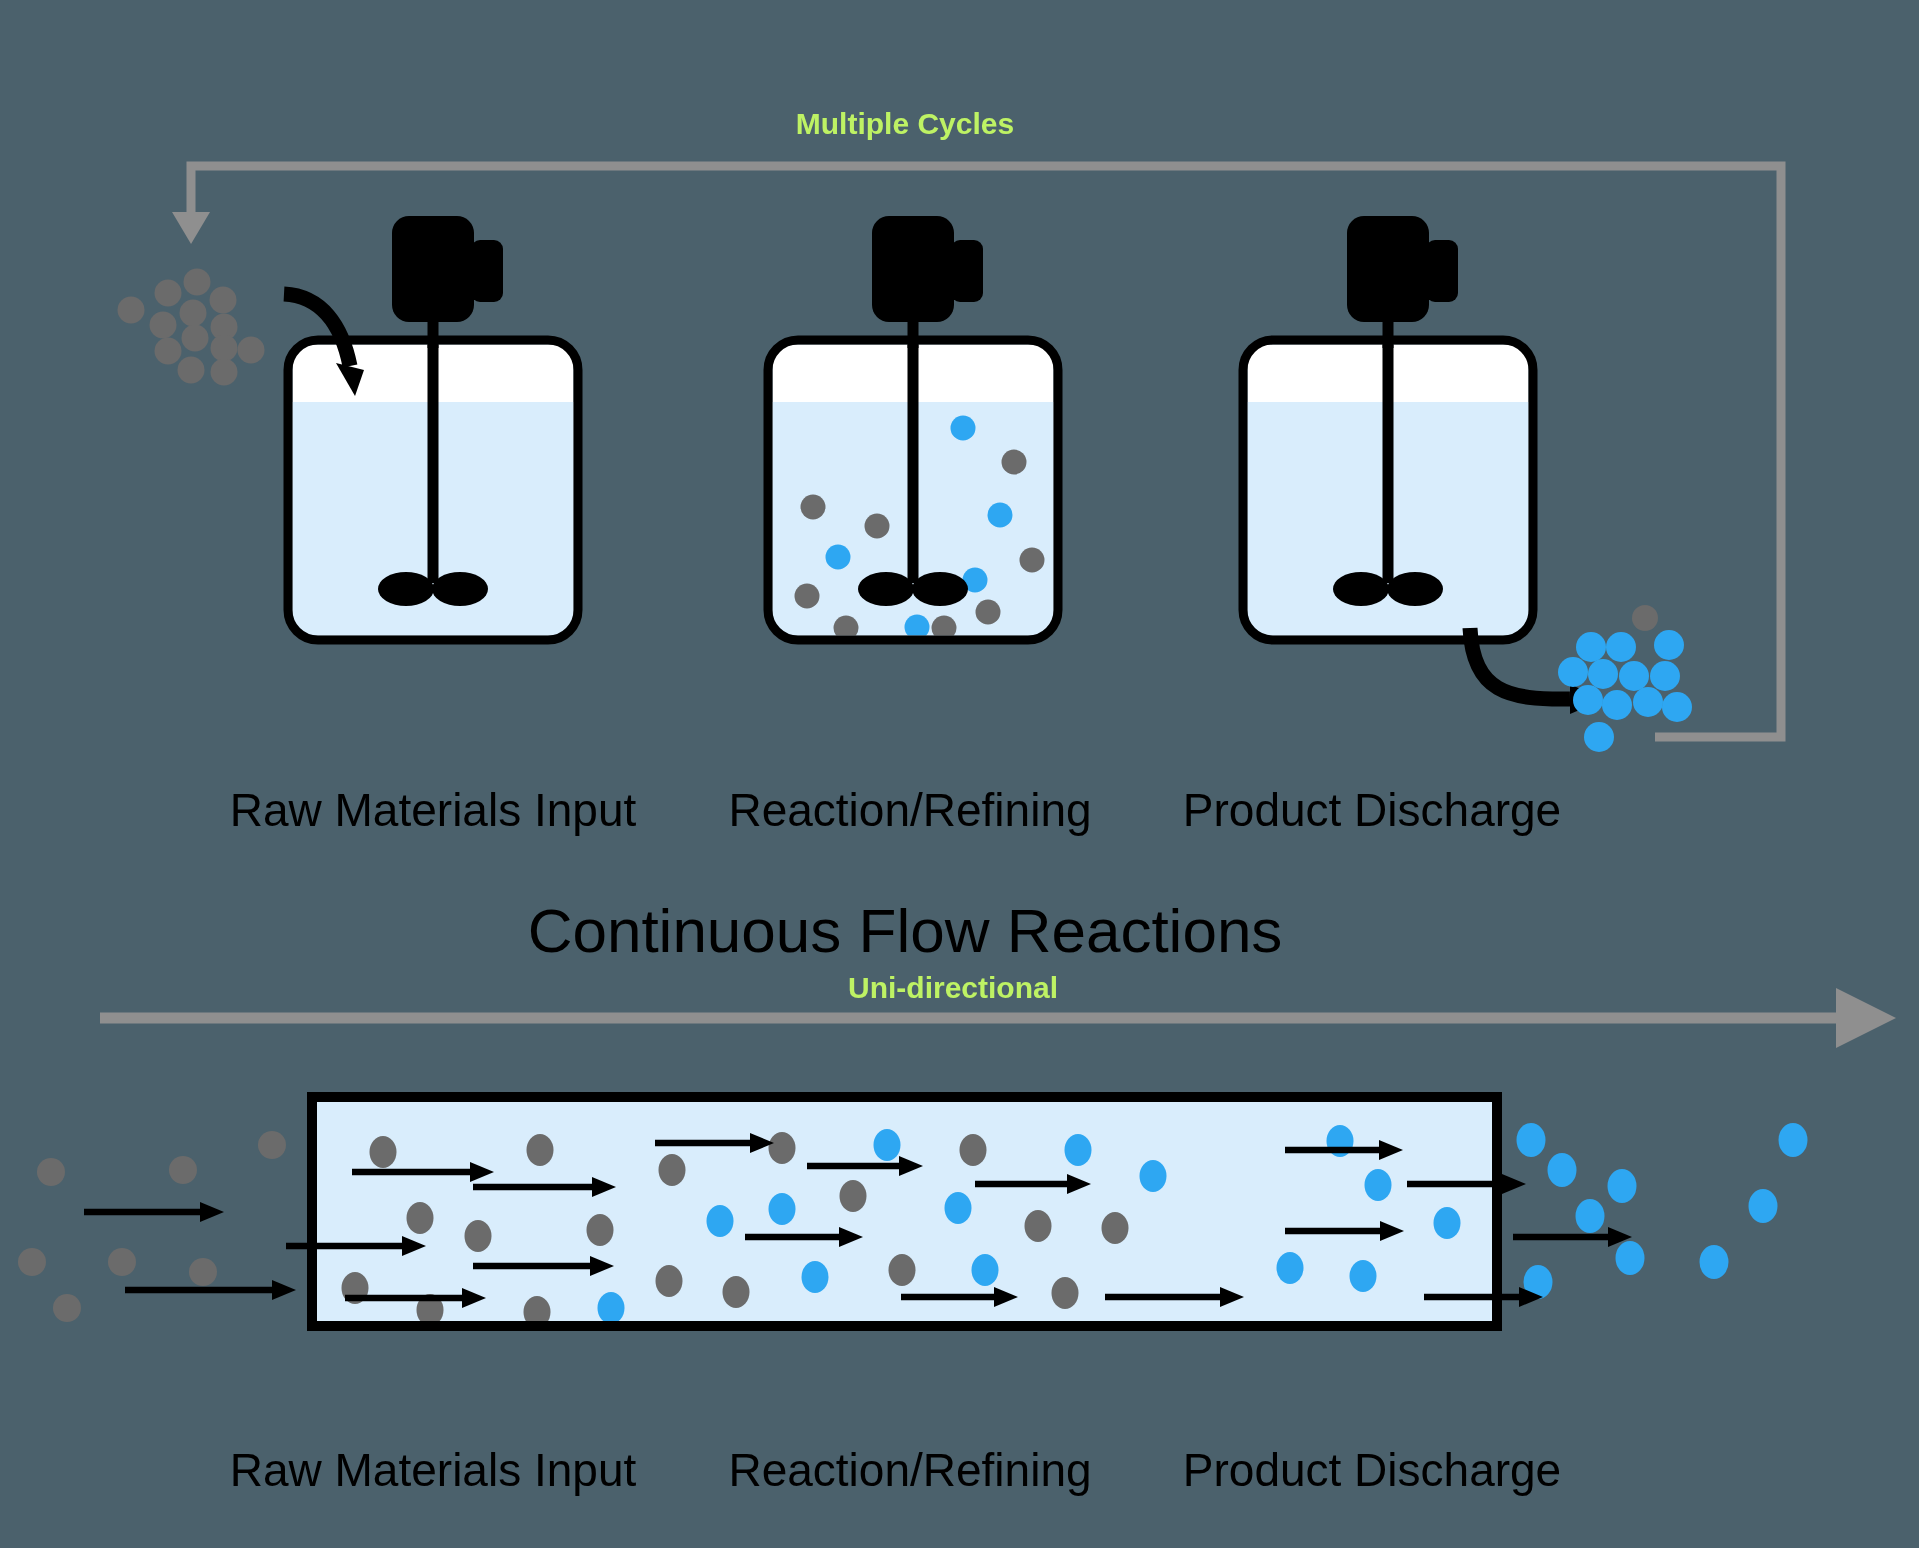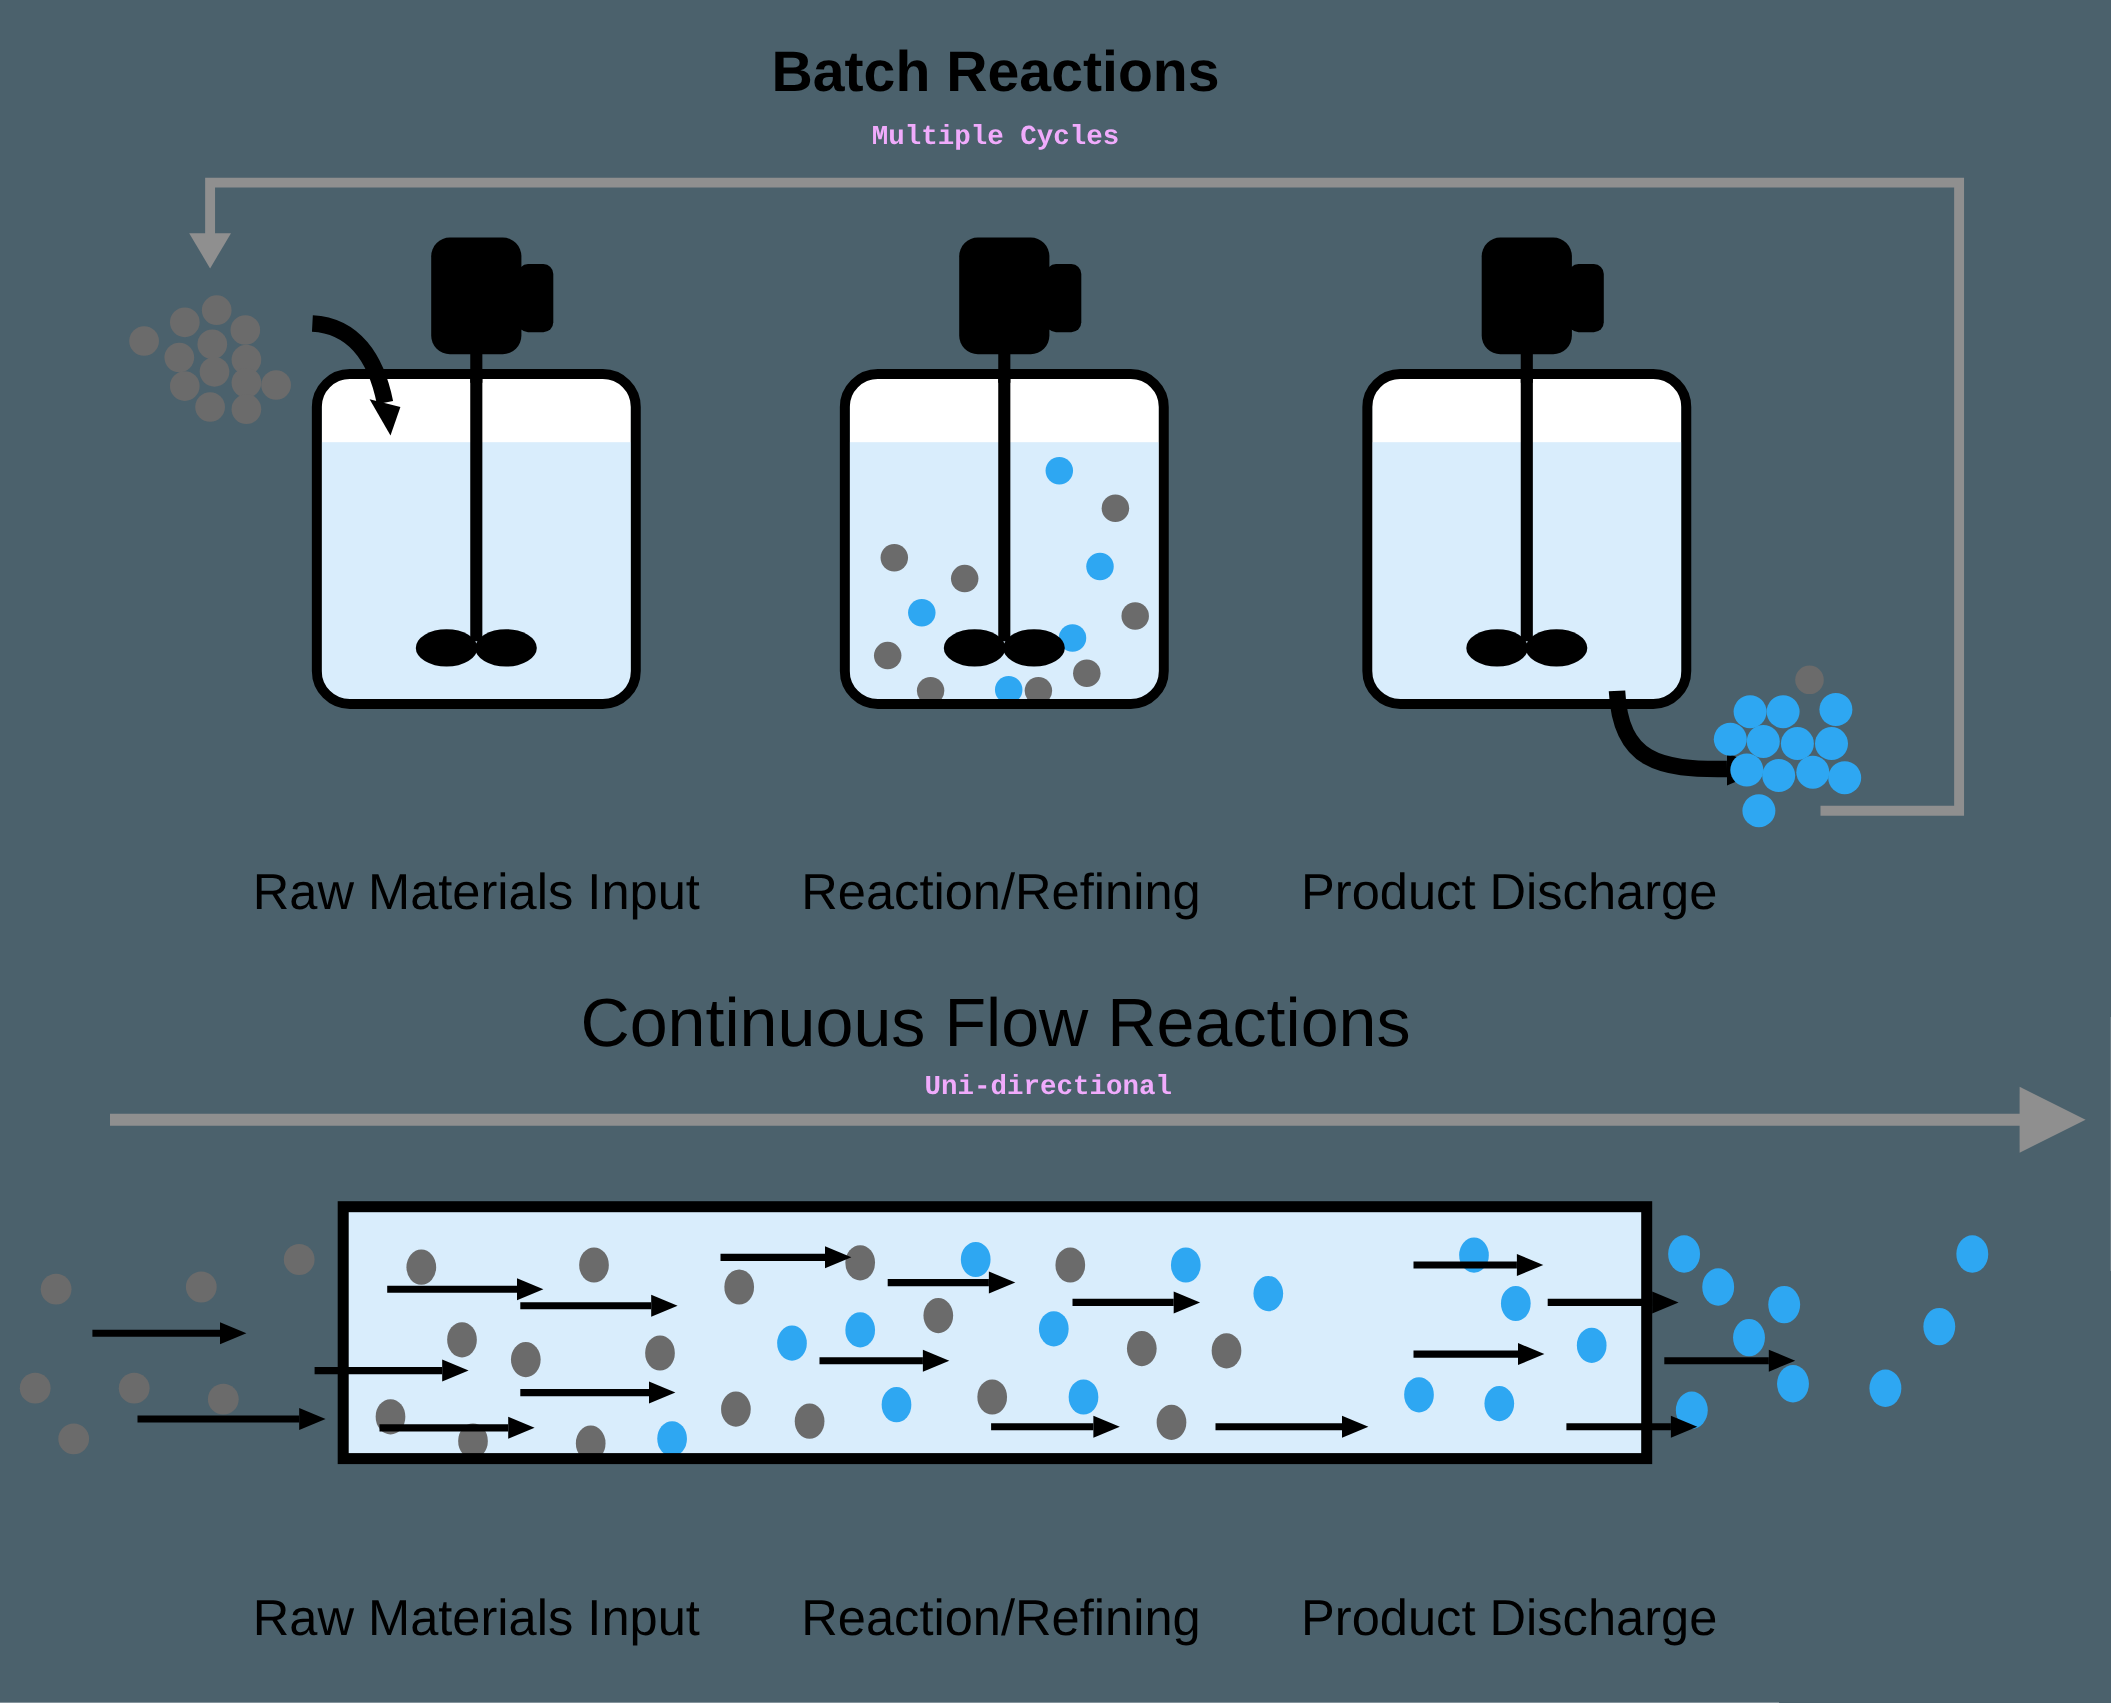--- a/index.html
+++ b/index.html
@@ -2,21 +2,21 @@
 <html><head>
 <meta charset="utf-8">
 <style>
   html,body{margin:0;padding:0;}
   body{font-family:"Liberation Sans", sans-serif;}
   .canvas{position:relative;width:1919px;height:1548px;background:#4b616c;overflow:hidden;}
   svg#scene{position:absolute;left:0;top:0;}
   .txt{position:absolute;transform:translate(-50%,-50%);white-space:nowrap;color:#000;}
   .title-batch{left:905px;top:66px;font-size:52px;font-weight:bold;}
   .title-flow{left:905px;top:930px;font-size:62px;font-weight:normal;}
-  .subtitle{color:#f0abfc;font-weight:bold;font-size:25px;font-family:Liberation Mono, monospace;}
+  .subtitle{color:#bef264;font-weight:bold;font-size:30px;}
   .sub-batch{left:905px;top:124px;}
   .sub-flow{left:905px;top:988px;margin-left:48px;}
   .lbl{font-size:46px;}
   .row-top{top:810px;}
   .row-bottom{top:1470px;}
   .c1{left:433px;} .c2{left:910px;text-align:right;} .c3{left:1372px;}
 </style>
 </head>
 <body>
 
@@ -192,21 +192,20 @@
       <line x1="84" y1="1212" x2="200" y2="1212" stroke="#000000" stroke-width="6.5"></line>
       <polygon points="200,1202 200,1222 224,1212" fill="#000000"></polygon>
       <line x1="286" y1="1246" x2="402" y2="1246" stroke="#000000" stroke-width="6.5"></line>
       <polygon points="402,1236 402,1256 426,1246" fill="#000000"></polygon>
       <line x1="125" y1="1290" x2="272" y2="1290" stroke="#000000" stroke-width="6.5"></line>
       <polygon points="272,1280 272,1300 296,1290" fill="#000000"></polygon>
       <line x1="1513" y1="1237" x2="1608" y2="1237" stroke="#000000" stroke-width="6.5"></line>
       <polygon points="1608,1227 1608,1247 1632,1237" fill="#000000"></polygon>
     </svg>
 
-  <div class="txt title-batch">Batch Reactions</div>
   <div class="txt subtitle sub-batch">Multiple Cycles</div>
 
   <div class="txt lbl row-top c1">Raw Materials Input</div>
   <div class="txt lbl row-top c2">Reaction/Refining</div>
   <div class="txt lbl row-top c3">Product Discharge</div>
 
   <div class="txt title-flow">Continuous Flow Reactions</div>
   <div class="txt subtitle sub-flow">Uni-directional</div>
 
   <div class="txt lbl row-bottom c1">Raw Materials Input</div>

